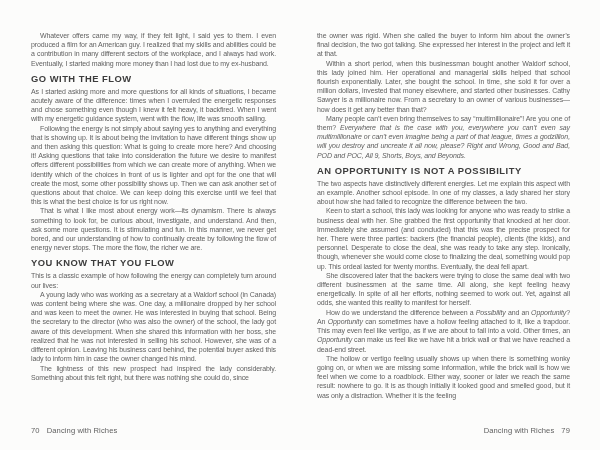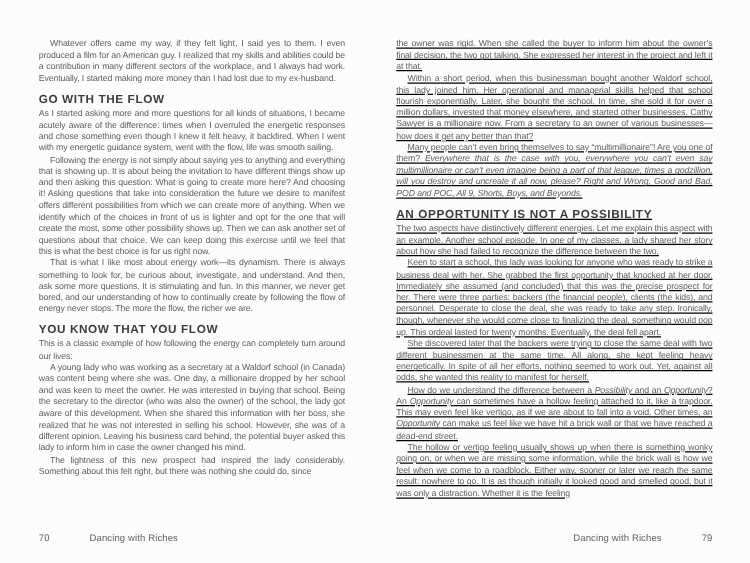--- a/index.html
+++ b/index.html
@@ -6,21 +6,21 @@
   html, body { width: 600px; height: 450px; }
   body {
     background: #fcfcfb;
     font-family: "Liberation Sans", sans-serif;
     overflow: hidden;
   }
   .spread { display: flex; width: 600px; height: 450px; position: relative; }
   .page { position: relative; width: 300px; height: 450px; }
   .content { position: absolute; top: 31px; }
   .content-left { left: 31px; width: 245px; }
-  .content-right { left: 17px; width: 253px; text-decoration: underline; }
+  .content-right { left: 17px; width: 253px; }
   .para {
     font-size: 7px;
     line-height: 9.2px;
     letter-spacing: -0.1px;
     color: #5f5f5f;
     text-align: justify;
   }
   .para.indent { text-indent: 9px; }
   .heading {
     font-size: 9.4px;
@@ -31,21 +31,21 @@
     margin: 6px 0 3px 0;
   }
   .em { font-style: italic; }
   .footer {
     position: absolute;
     bottom: 15px;
     font-size: 7.6px;
     letter-spacing: 0.1px;
     color: #5f5f5f;
     display: flex;
-    gap: 32px;
+    gap: 7px;
     align-items: baseline;
   }
   .footer-left { left: 31px; }
   .footer-right { right: 30px; }
 </style>
 </head>
 <body>
 
 <div class="spread">
 

